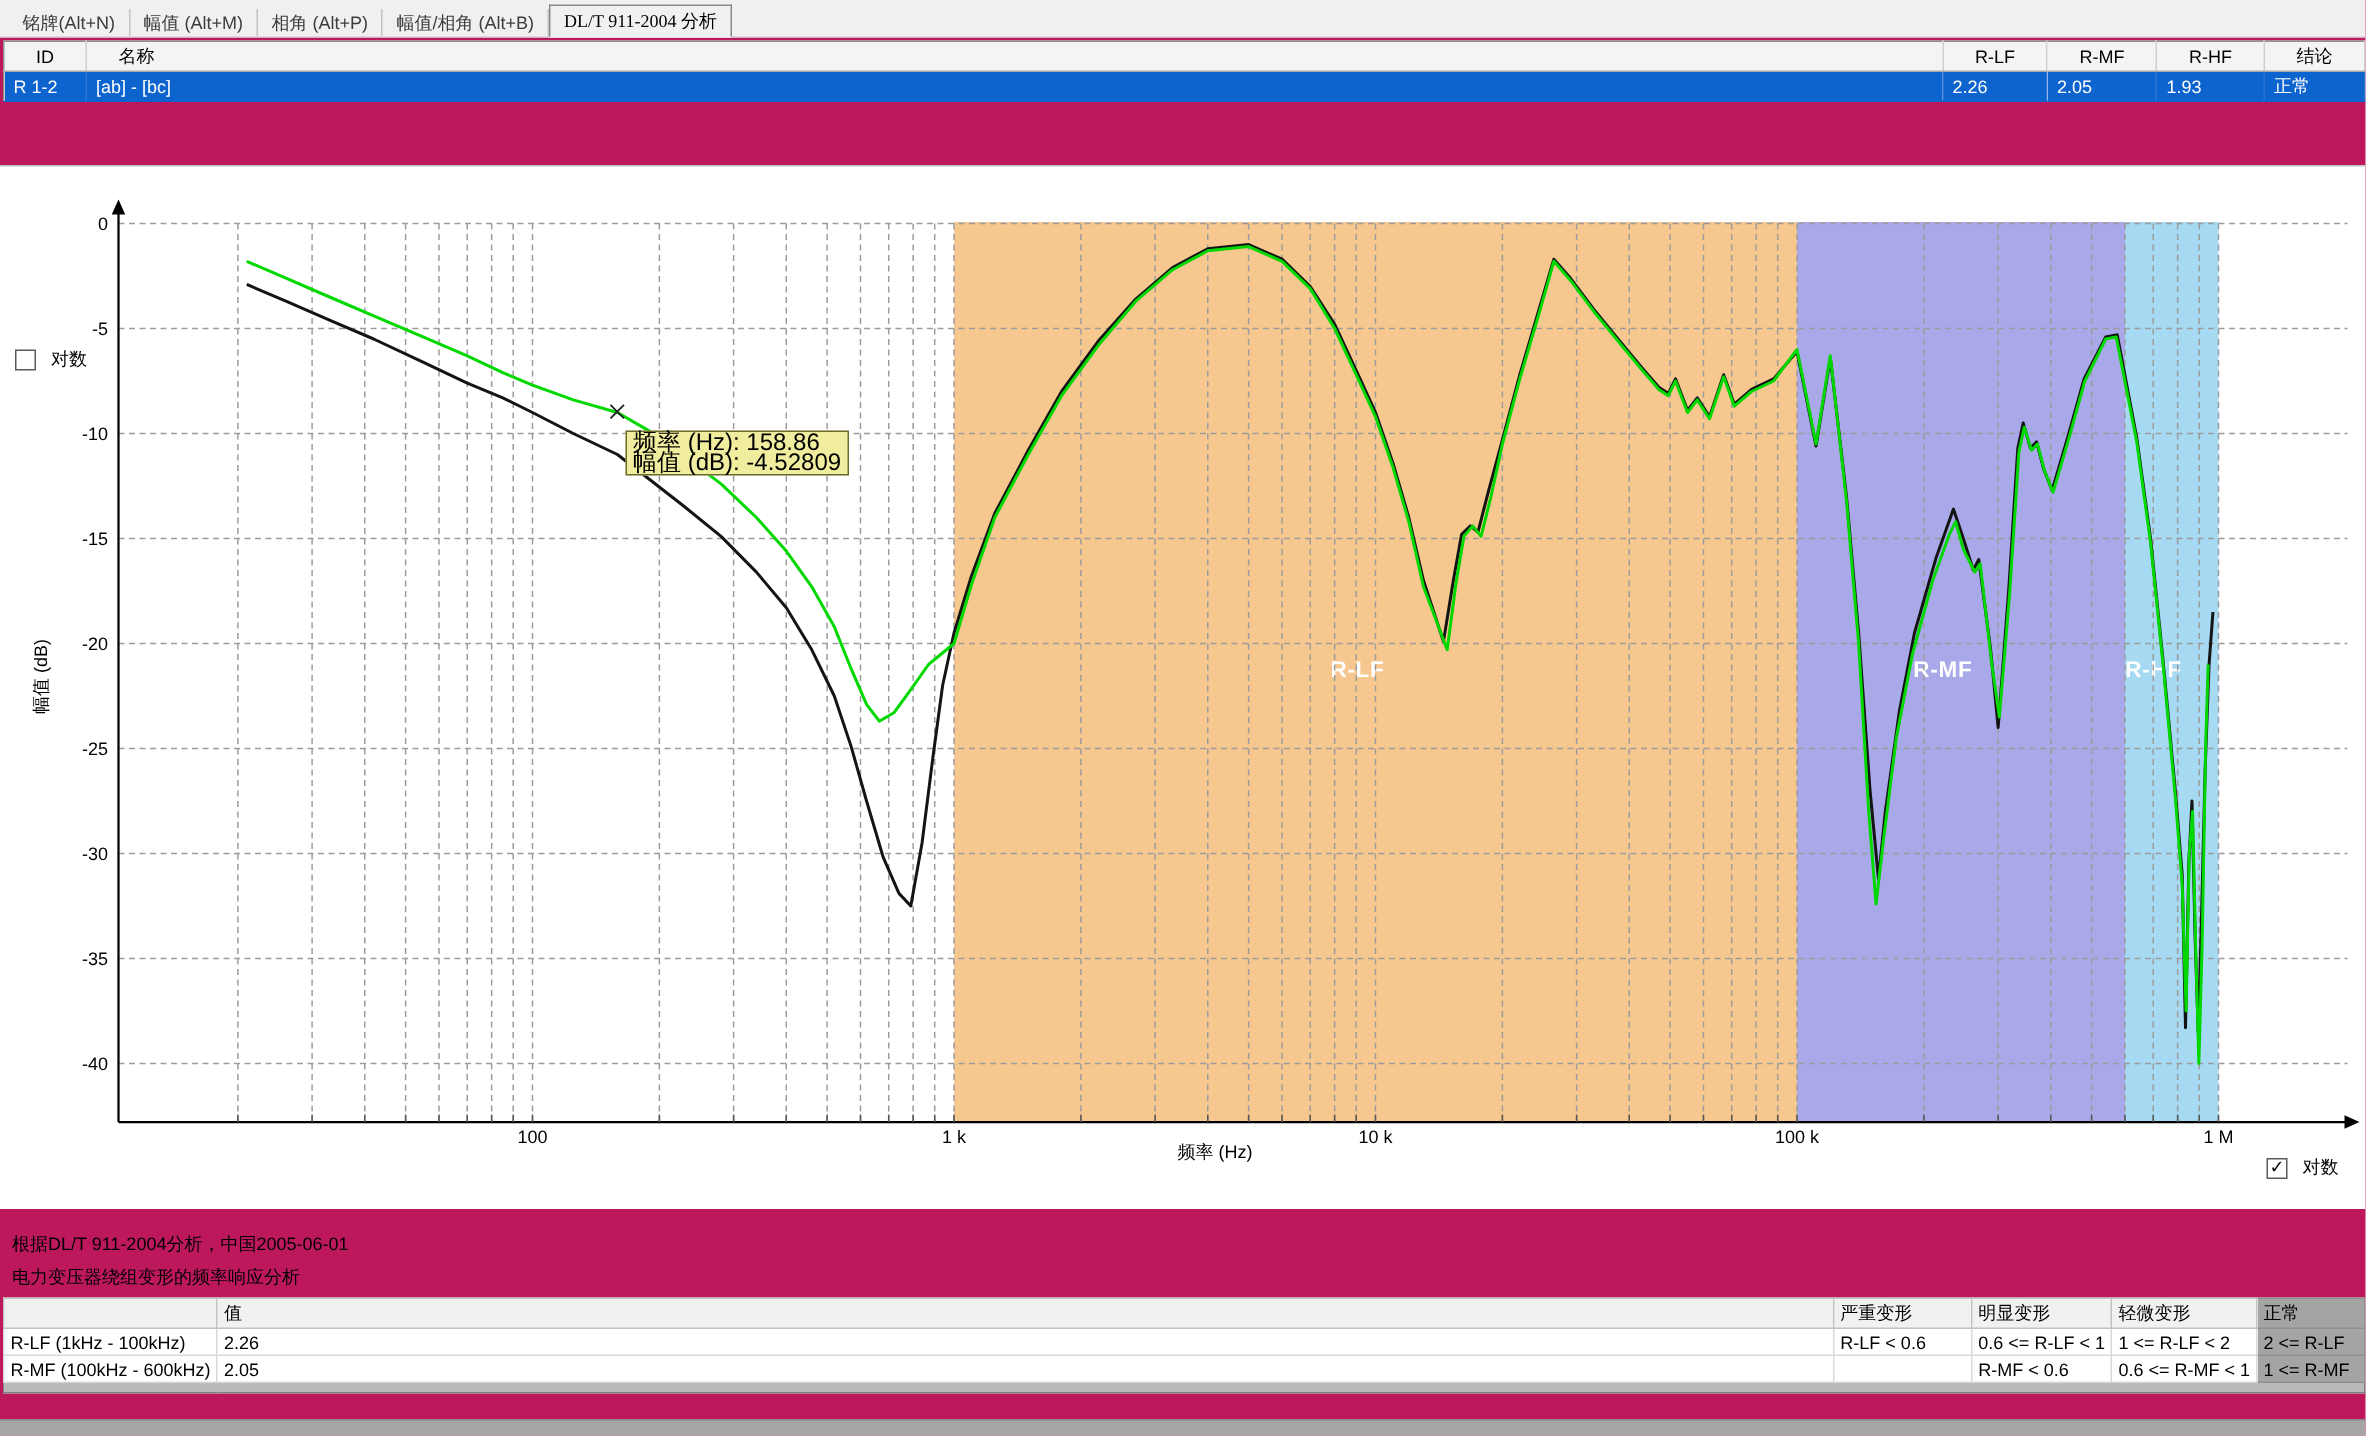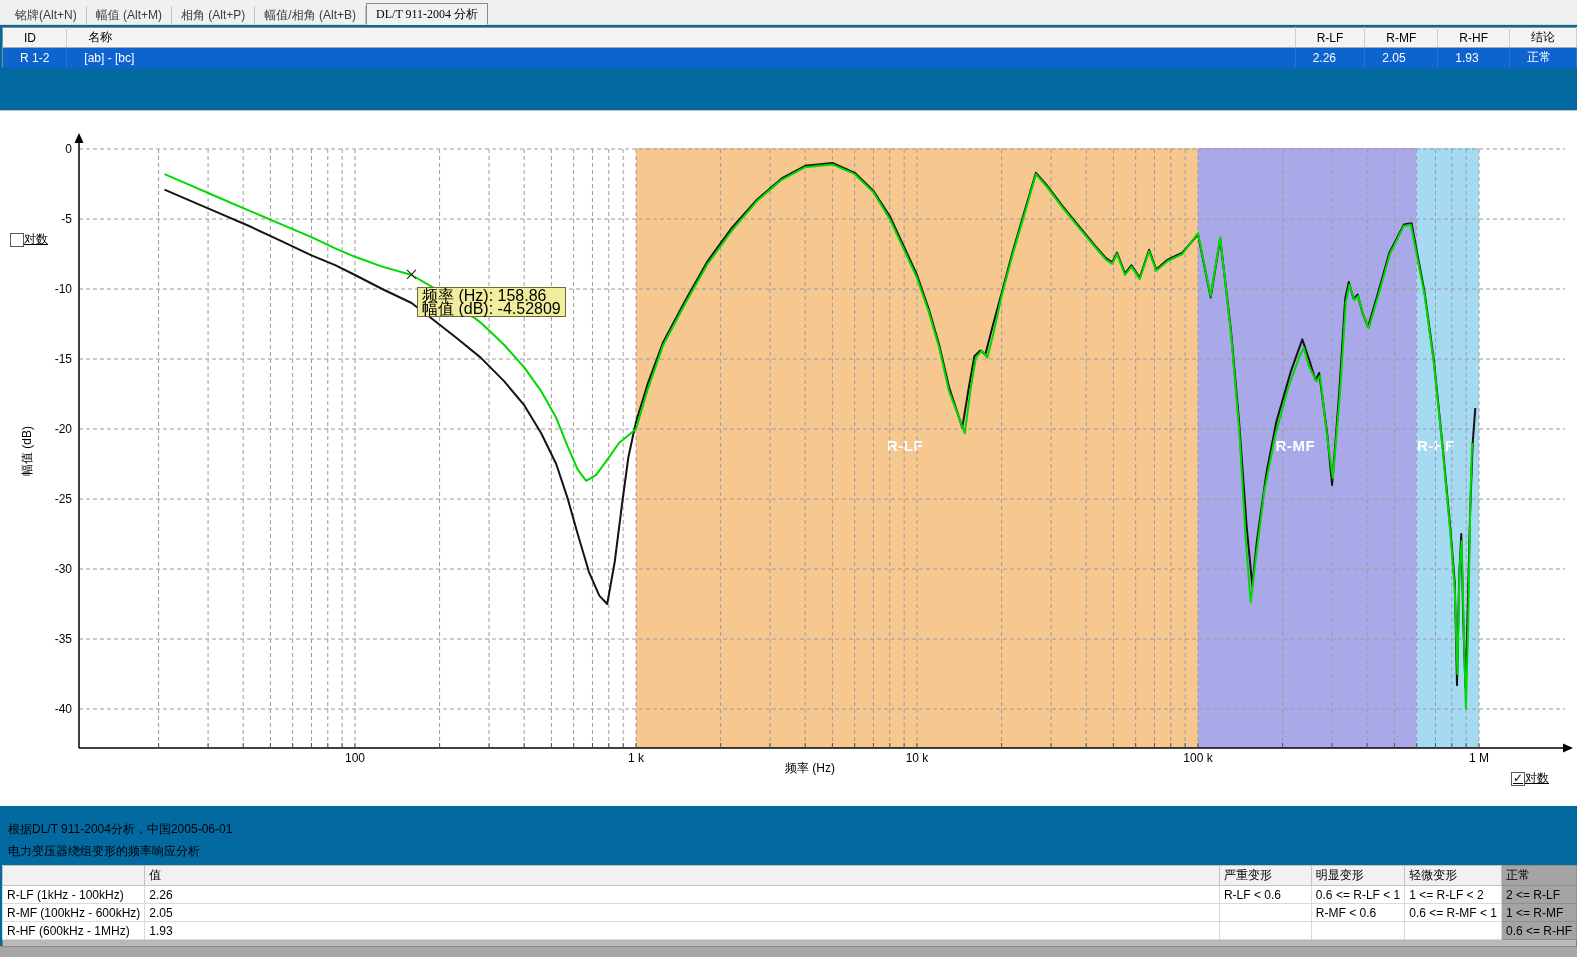--- a/index.html
+++ b/index.html
@@ -1,39 +1,39 @@
 <!DOCTYPE html>
 <html><head>
 <meta charset="utf-8">
 <style>
   html,body{margin:0;padding:0;}
   body{font-family:"Liberation Sans","DejaVu Sans",sans-serif;font-size:12px;color:#000;}
-  #app{position:relative;width:1577px;height:957px;background:#0369a1;overflow:hidden;}
+  #app{position:relative;width:1577px;height:957px;background:#be185d;overflow:hidden;}
 
   
   #tab-bar{position:absolute;left:0;top:0;width:100%;height:25px;background:#F0F0F0;display:flex;align-items:flex-end;padding-left:6px;box-sizing:border-box;border-bottom:1px solid #DADADA;}
   .tab{height:18px;line-height:18px;padding:0 9px;color:#3c3c3c;border-right:1px solid #c3c3c3;cursor:default;white-space:nowrap;}
   .tab.active{border:1px solid #8a8a8a;border-bottom:1px solid #F0F0F0;background:#F1F1F1;color:#000;height:20px;line-height:20px;margin-bottom:-1px;font-family:Liberation Serif, serif;}
 
   
   #top-table{position:absolute;left:2px;top:27px;border-collapse:collapse;table-layout:fixed;background:#fff;border:1px solid #8E8E8E;}
   #top-table th{background:#F4F4F4;border-right:1px solid #CFCFCF;border-bottom:1px solid #A9A9A9;text-align:left;padding:1px 21px;font-weight:normal;height:15px;white-space:nowrap;overflow:hidden;}
-  #top-table td{border-right:1px solid #E6E6E6;border-bottom:1px solid #F0F0F0;padding:1px 17px;height:15px;white-space:nowrap;overflow:hidden;}
+  #top-table td{border-right:1px solid #E6E6E6;border-bottom:1px solid #F0F0F0;padding:1px 6px;height:15px;white-space:nowrap;overflow:hidden;}
   #top-table tr.selected td{background:#0D64CF;color:#fff;border-right-color:#2a74d4;border-bottom-color:#0D64CF;}
 
   
   #chart-panel{position:absolute;left:0;top:110px;width:1577px;height:695px;background:#fff;border-top:1px solid #BFBFBF;}
   #chart-svg{position:absolute;left:0;top:0;}
   .grid{stroke:#9C9C9C;stroke-width:1;stroke-dasharray:4 3;fill:none;}
   .axis{stroke:#000;stroke-width:1.5;fill:none;}
   .ticklbl{font-size:12px;fill:#000;}
   .bandlbl{font-size:15px;font-weight:bold;fill:#fff;letter-spacing:0.5px;}
 
   
-  .checkbox{position:absolute;display:flex;align-items:center;gap:0;background:transparent;text-decoration:underline;}
+  .checkbox{position:absolute;display:flex;align-items:center;gap:10px;background:transparent;}
   .checkbox .box{width:12px;height:12px;background:#fff;border:1px solid #5a5a5a;font-size:12px;line-height:11px;text-align:center;font-weight:bold;color:#000;}
   .checkbox .lbl{white-space:nowrap;}
 
   
   #tooltip{position:absolute;left:417px;top:286px;background:#F0EE9E;border:1px solid #6B6B33;padding:1px 4px;font-size:16px;line-height:13px;white-space:nowrap;z-index:5;}
 
   
   #footer-line1{position:absolute;left:8px;top:821px;}
   #footer-line2{position:absolute;left:8px;top:843px;}
   #footer-table{position:absolute;left:2px;top:865px;border-collapse:collapse;table-layout:fixed;background:#fff;border:1px solid #7F7F7F;}
@@ -268,28 +268,20 @@
           <td class="hl">2 &lt;= R-LF</td>
         </tr>
         <tr>
           <td>R-MF (100kHz - 600kHz)</td>
           <td>2.05</td>
           <td></td>
           <td>R-MF &lt; 0.6</td>
           <td>0.6 &lt;= R-MF &lt; 1</td>
           <td class="hl">1 &lt;= R-MF</td>
         </tr>
-        <tr>
-          <td>R-HF (600kHz - 1MHz)</td>
-          <td>1.93</td>
-          <td></td>
-          <td></td>
-          <td></td>
-          <td class="hl">0.6 &lt;= R-HF</td>
-        </tr>
         <tr class="filler">
           <td colspan="6"></td>
         </tr>
       </tbody>
   </table>
 
   <div id="bottom-strip"></div>
 </div>
 
 </body></html>

